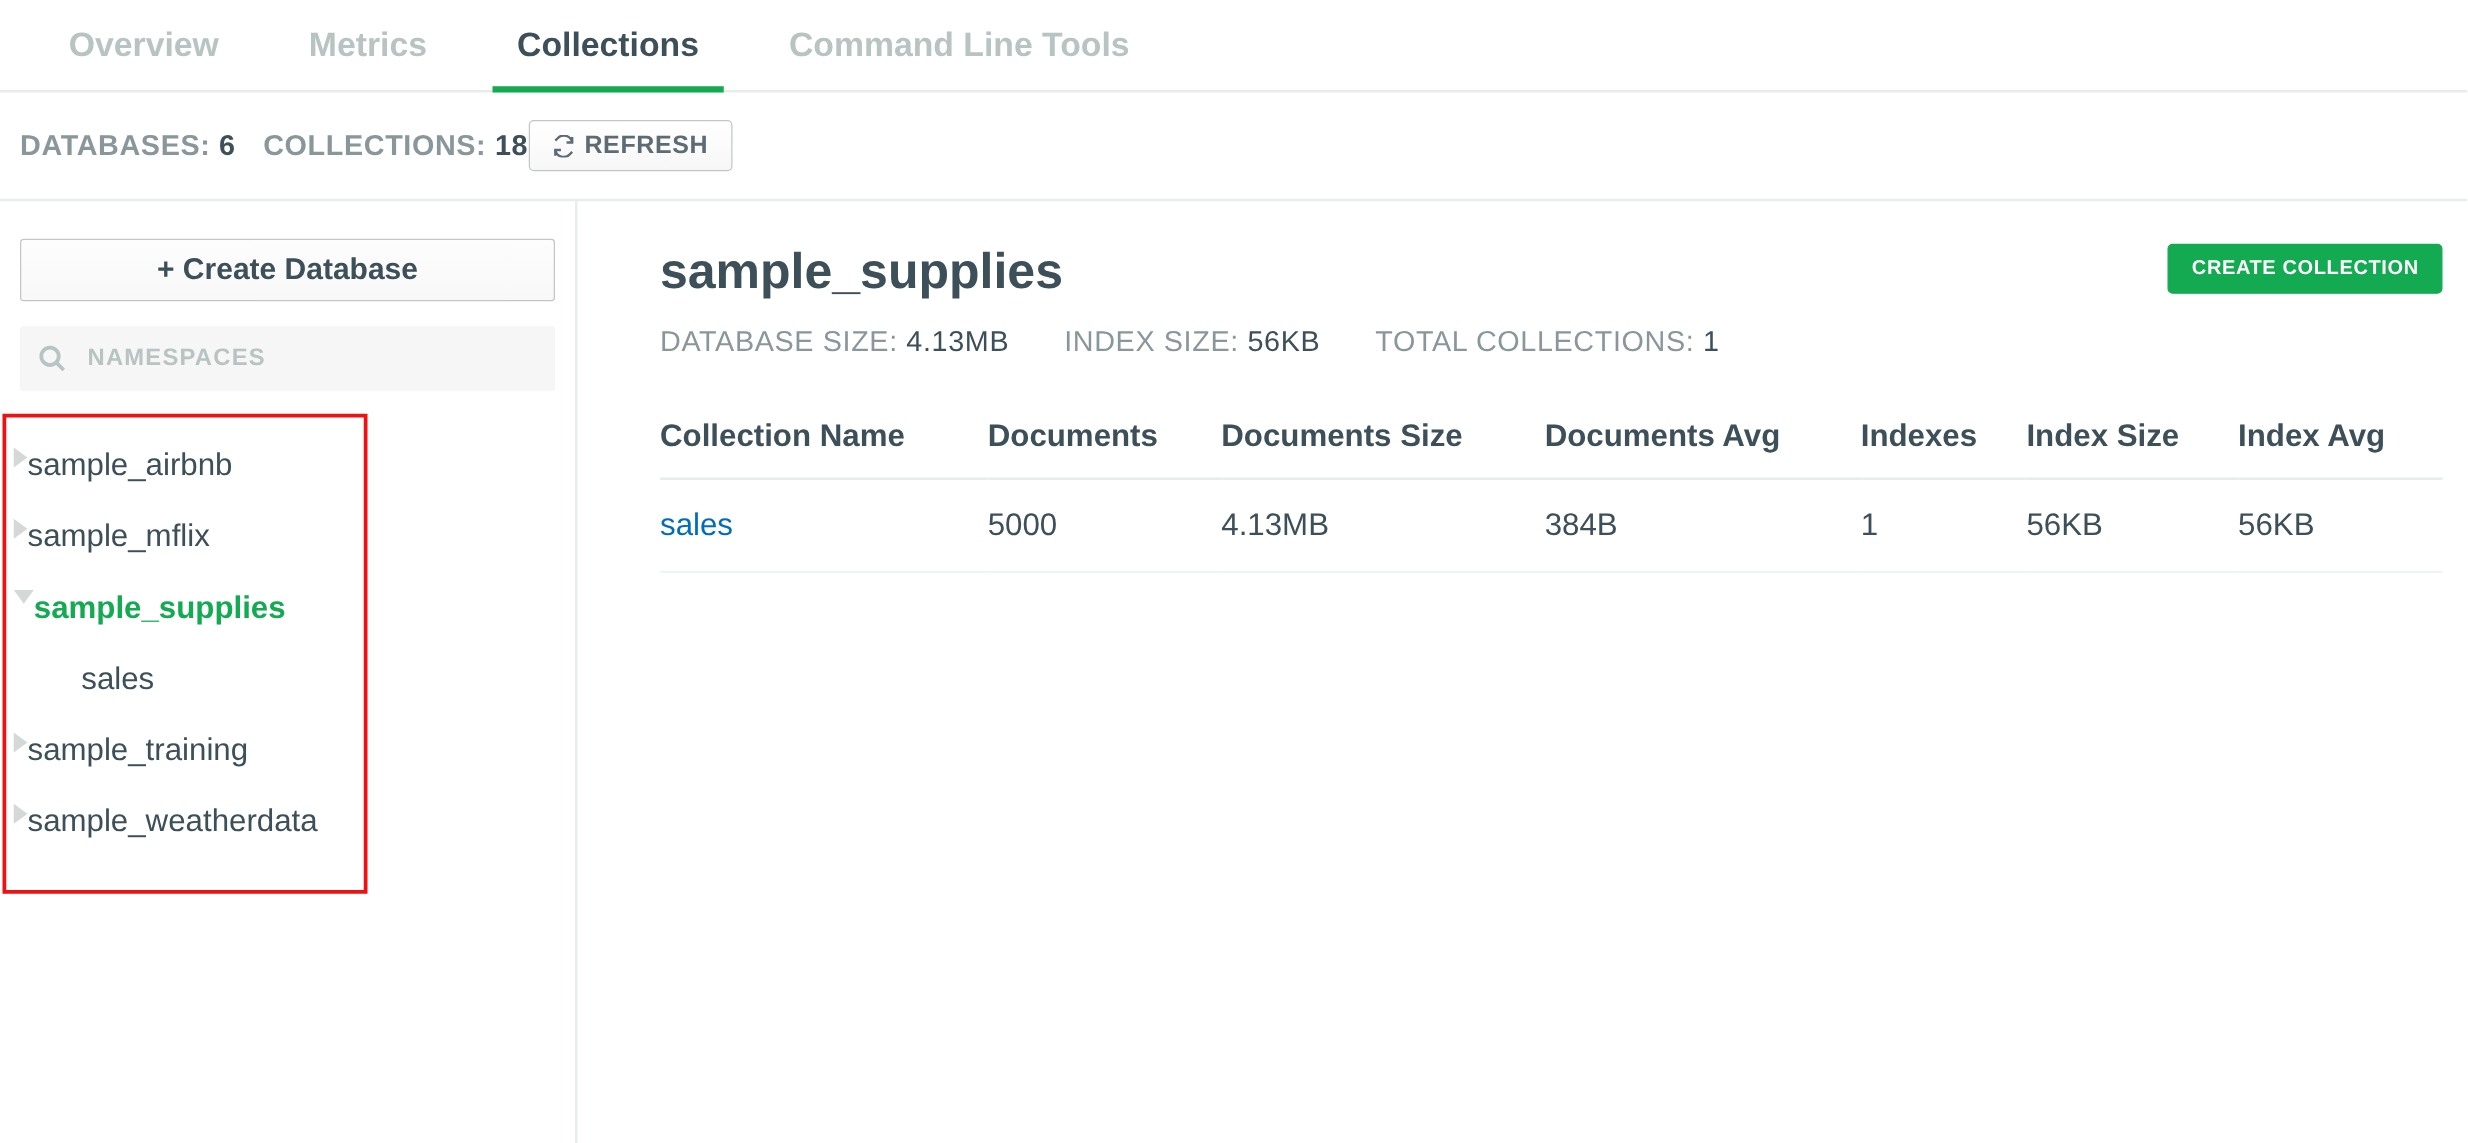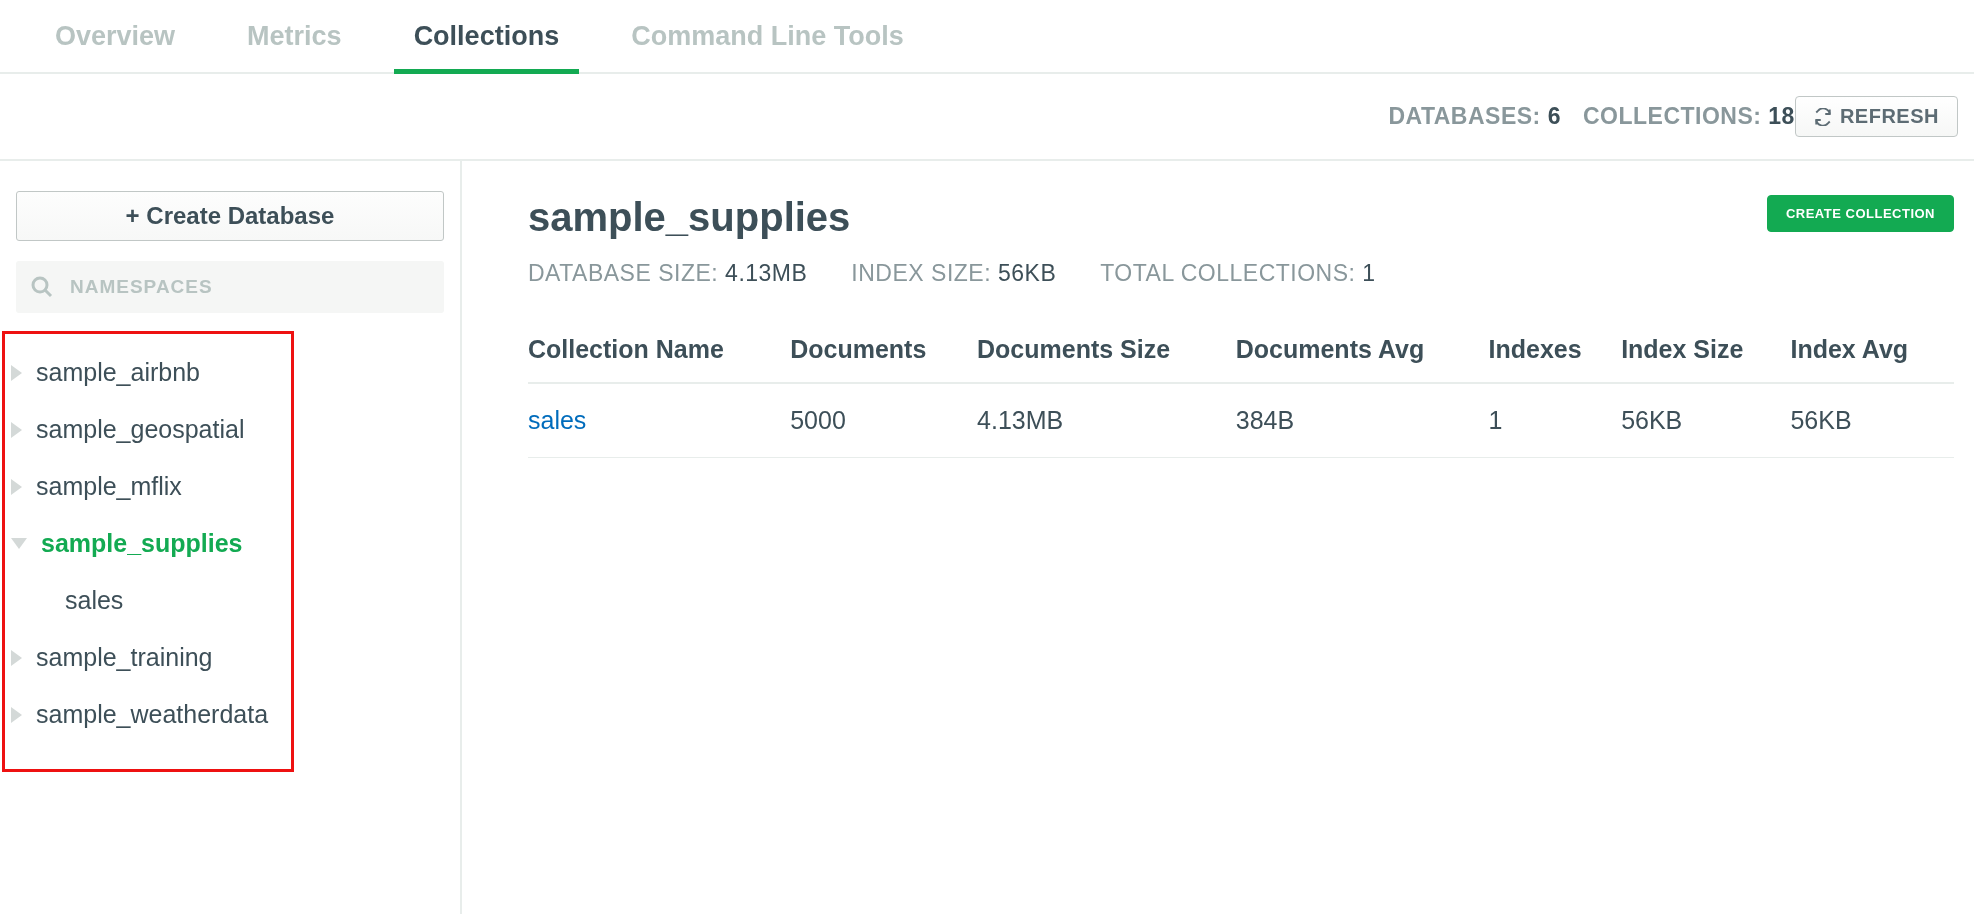--- a/index.html
+++ b/index.html
@@ -39,21 +39,21 @@
     left: -20px;
     right: -20px;
     bottom: -2px;
     height: 5px;
     background: #13aa52;
   }
 
   
   .stats-row {
     display: flex;
-    justify-content: flex-end;
+    justify-content: flex-start;
     align-items: center;
     padding: 22px 16px 22px 16px;
     border-bottom: 2px solid #e8edeb;
   }
   .stats-left {
     display:flex;
     gap: 22px;
     font-size: 23px;
     letter-spacing: 0.5px;
     color: #89979b;
@@ -71,21 +71,21 @@
     letter-spacing: 0.5px;
     cursor: pointer;
     display:inline-flex;
     align-items:center;
     gap:8px;
   }
   .btn-green {
     background:#13aa52;
     border-color:#13aa52;
     color:#fff;
-    font-size:13px;
+    font-size:16px;
     padding:10px 18px;
   }
 
   
   .body {
     display:flex;
   }
   .sidebar {
     width: 462px;
     flex:0 0 462px;
@@ -123,22 +123,21 @@
 
   .db-list {
     margin-top: 18px;
     border: 3px solid #e11;
     padding: 10px 0 26px 0;
     margin-left:-14px;
     margin-right:150px;
   }
   .db-item, .coll-item {
     display:flex;
-    align-items:center;
-    gap: 14px;
+    align-items:flex-start;
     padding: 14px 6px 14px 6px;
     font-size:25px;
     color:#3d4f58;
     cursor:pointer;
   }
   .db-item.active { color:#13aa52; font-weight:700;}
   .coll-item {
     padding-left: 60px;
     font-weight:400;
   }
@@ -248,24 +247,20 @@
       <svg class="search-icon" viewBox="0 0 24 24" fill="none" stroke="currentColor" stroke-width="3">
           <circle cx="10" cy="10" r="7"></circle>
           <line x1="21" y1="21" x2="15" y2="15"></line>
         </svg>
       <span class="placeholder">NAMESPACES</span>
     </div>
     <div class="db-list" id="dblist">
         <div class="db-item">
           <span class="tri"></span>
           <span>sample_airbnb</span>
-        </div>
-        <div class="db-item">
-          <span class="tri"></span>
-          <span>sample_geospatial</span>
         </div>
         <div class="db-item">
           <span class="tri"></span>
           <span>sample_mflix</span>
         </div>
         <div class="db-item active">
           <span class="tri down"></span>
           <span>sample_supplies</span>
         </div>
         <div class="coll-item">sales</div>

